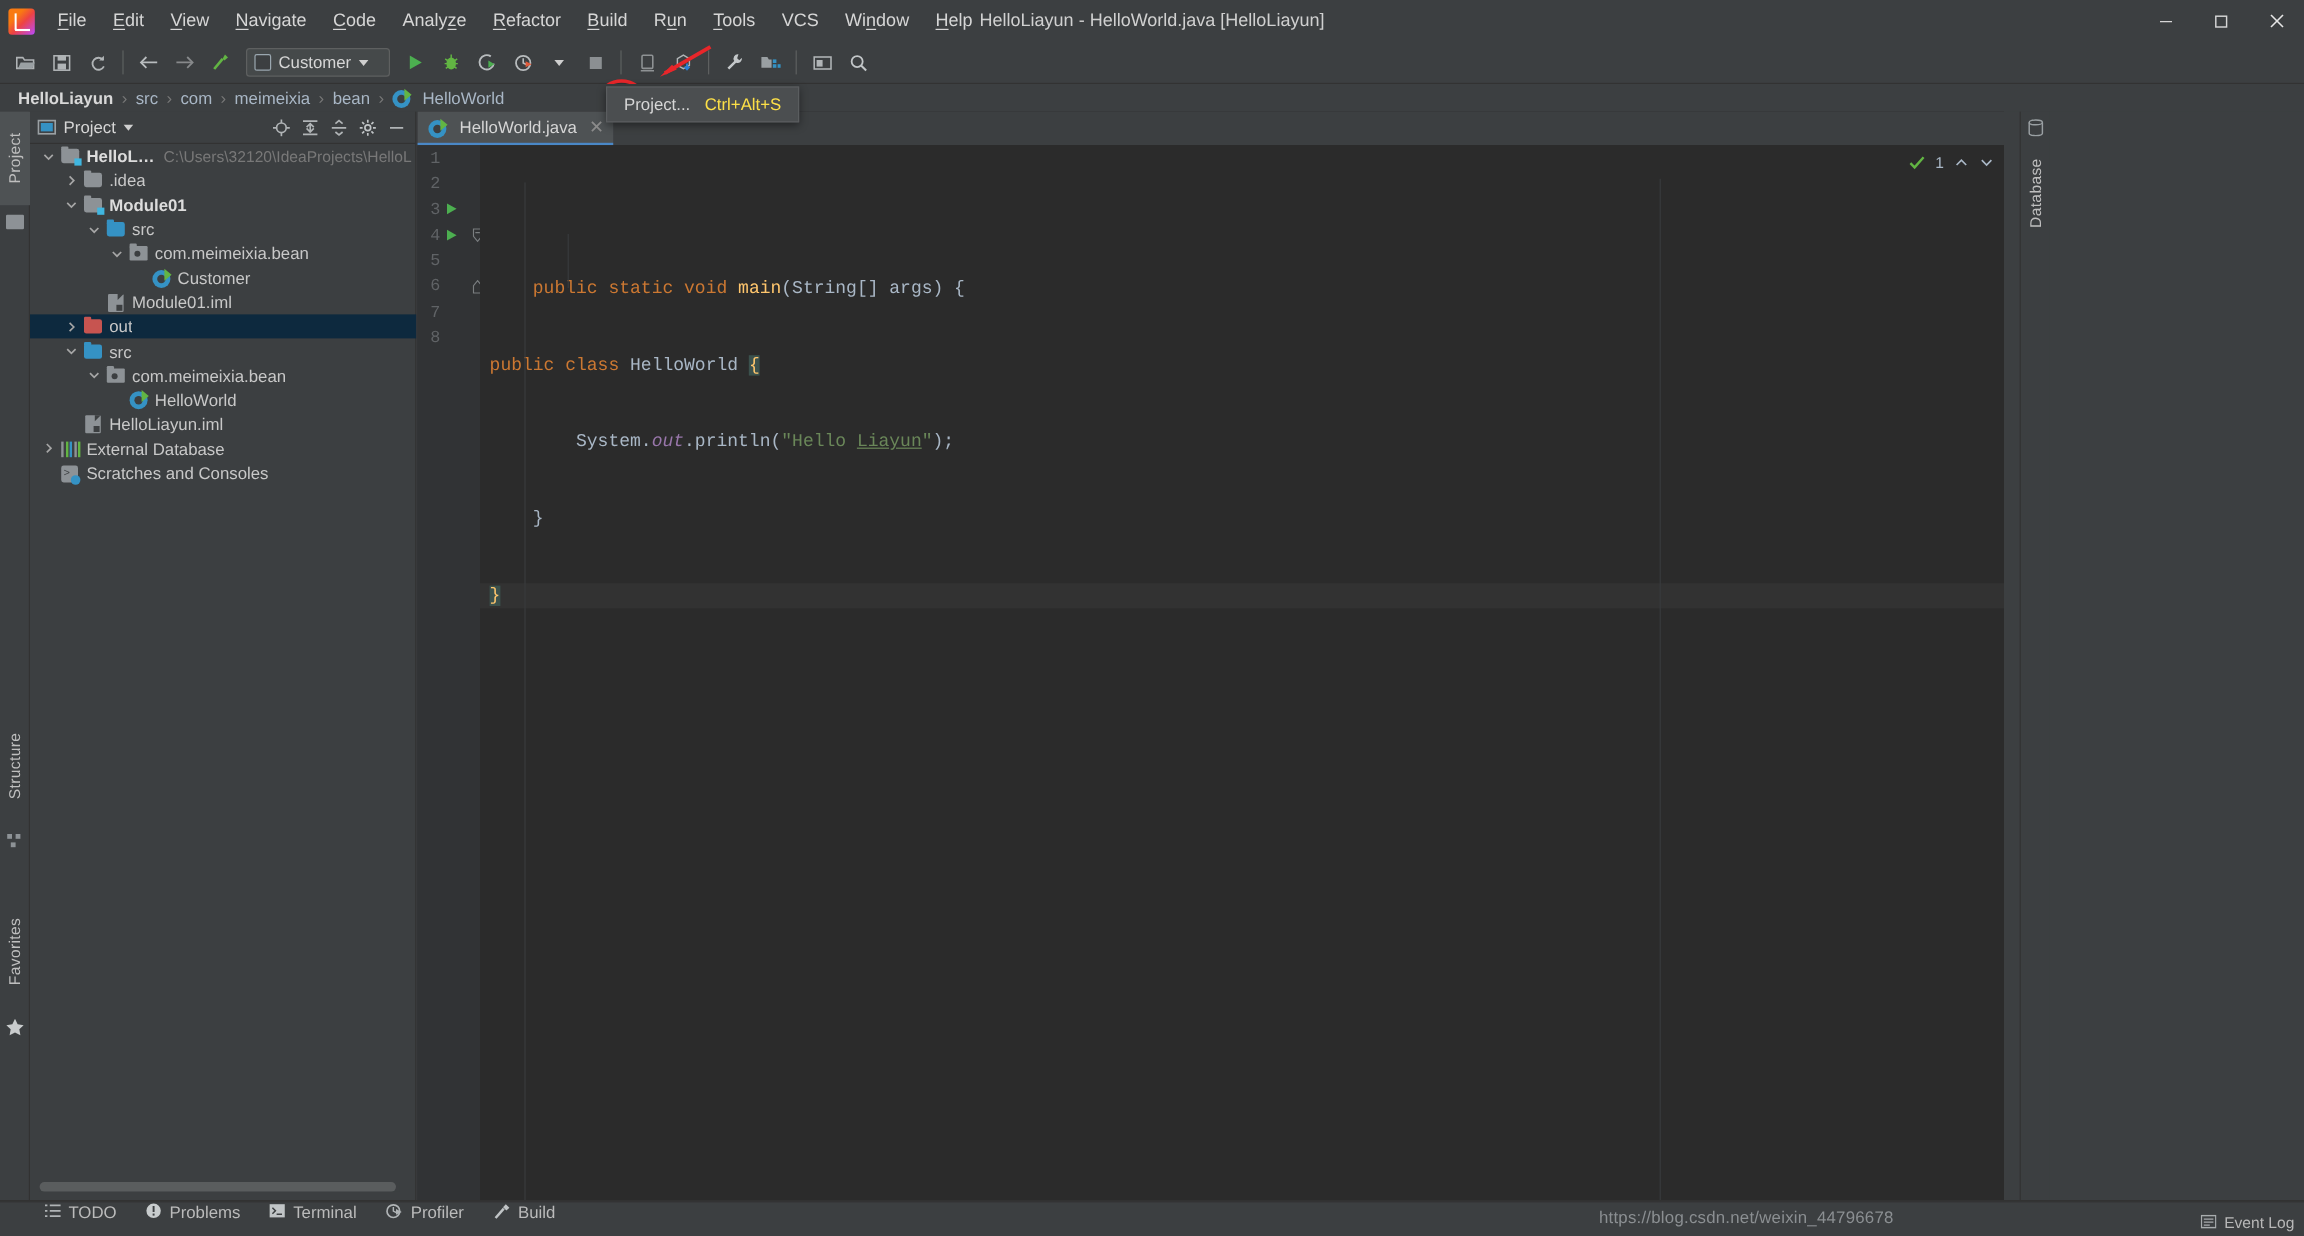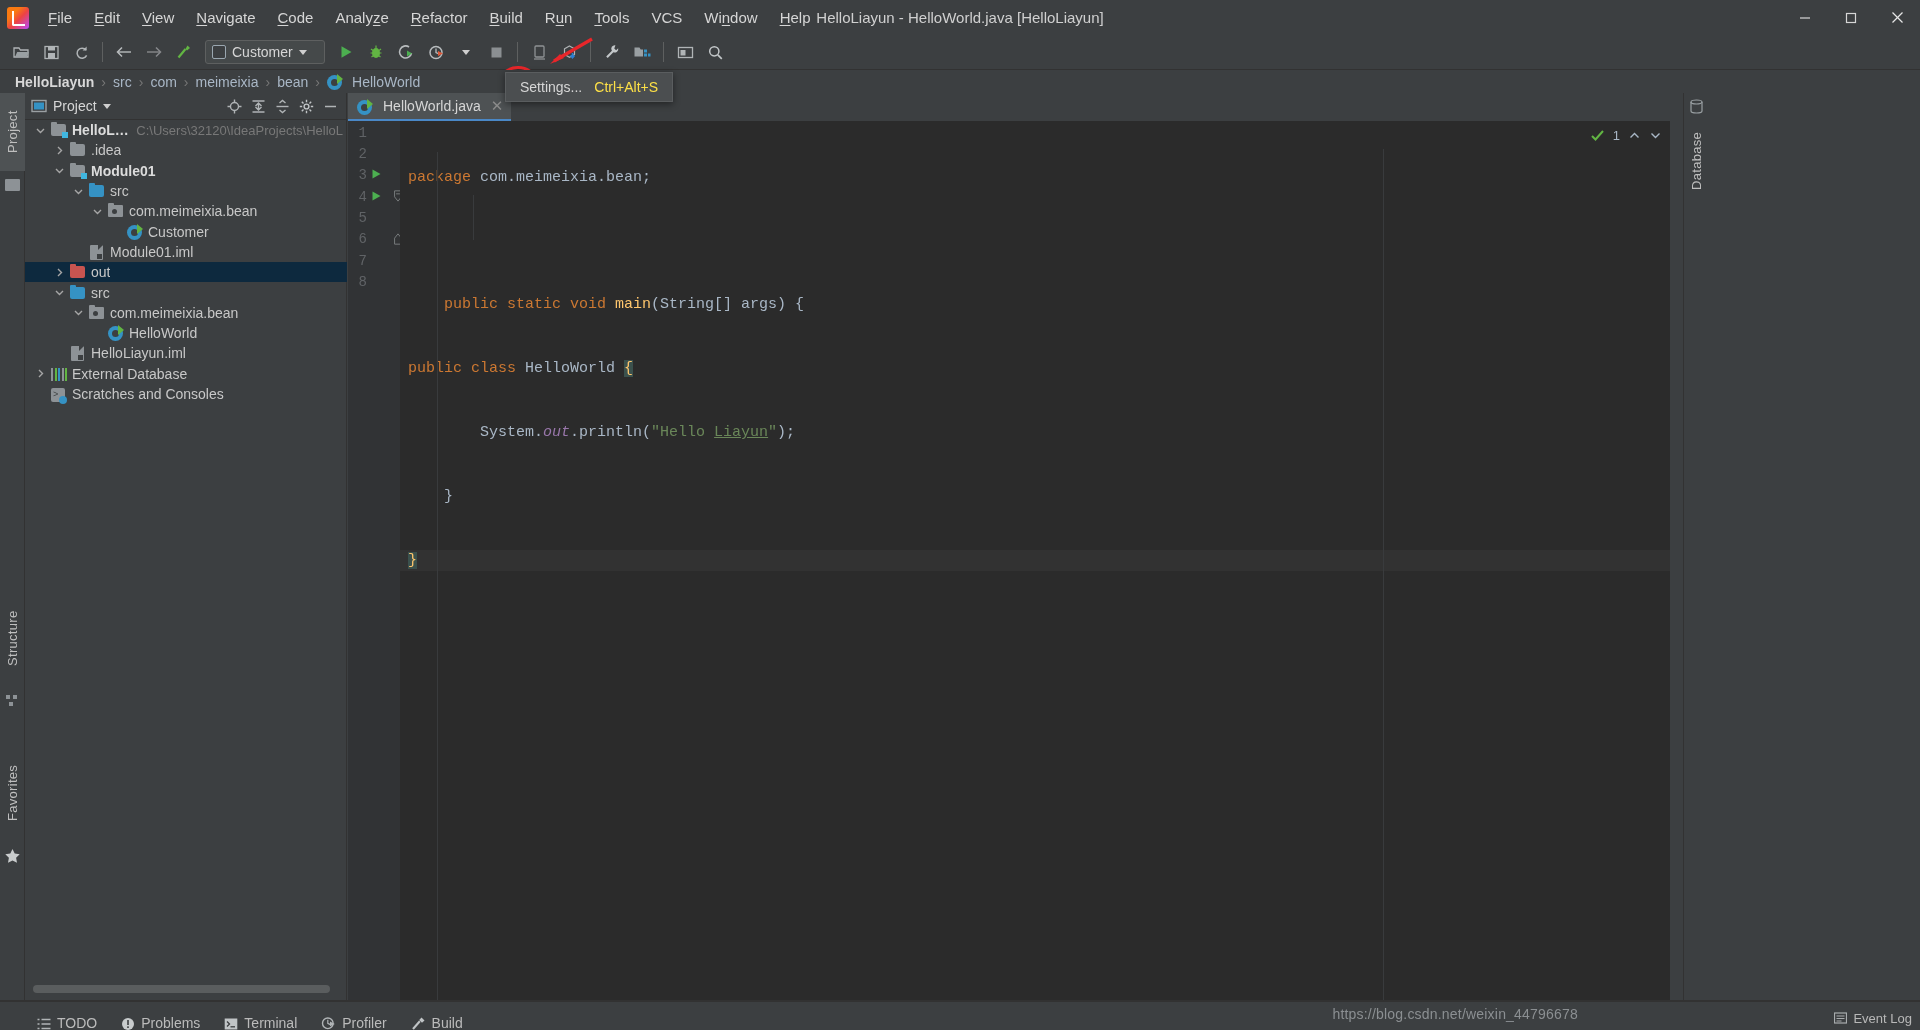--- a/index.html
+++ b/index.html
@@ -192,21 +192,21 @@
     font-size:14px; color:#d6d6d6; box-shadow:0 2px 7px rgba(0,0,0,.45); z-index:50;
   }
   .tooltip .sc{ color:#fde047; }
 
   
   .statusbar{
     position:absolute; left:0; bottom:0; width:1920px; height:29px; background:#3c3f41;
     display:flex; align-items:center; border-top:1px solid #323232;
   }
   .sb-item{
-    display:flex; align-items:flex-end; gap:6px; padding:0 12px; height:29px;
+    display:flex; align-items:flex-start; gap:6px; padding:0 12px; height:29px;
     font-size:14px; color:#bbbbbb;
   }
   .watermark{
     position:absolute; right:130px; bottom:8px; font-size:14px; color:#8b8f92;
     letter-spacing:.2px;
   }
   .eventlog{
     position:absolute; right:8px; bottom:4px; display:flex; align-items:center; gap:6px;
     font-size:13px; color:#b8b8b8;
   }
@@ -638,21 +638,20 @@
       <svg class="foldmark" style="top:69px;" viewBox="0 0 12 14">
           <path d="M2 1h8v7l-4 5-4-5z" fill="none" stroke="#7a7e80" stroke-width="1.1"></path>
           <path d="M3.8 4.5h4.4" stroke="#7a7e80" stroke-width="1.1"></path>
         </svg>
       <svg class="foldmark" style="top:112px;" viewBox="0 0 12 14">
           <path d="M6 13l4-5V1H2v7z" fill="none" stroke="#7a7e80" stroke-width="1.1" transform="scale(1,-1) translate(0,-14)"></path>
         </svg>
     </div>
 
     <div class="code">
-      <div class="ln"><span class="kw">package</span> com.meimeixia.bean;</div>
       <div class="ln"></div>
       <div class="ln">    <span class="kw">public static void</span> <span class="mth">main</span>(String[] args) {</div>
       <div class="ln"><span class="kw">public class</span> <span class="cls-n">HelloWorld</span> <span class="brace-hl">{</span></div>
       <div class="ln">        System.<span class="fld">out</span>.println(<span class="str">"Hello </span><span class="str underline-str">Liayun</span><span class="str">"</span>);</div>
       <div class="ln">    }</div>
       <div class="ln cur"><span class="brace-hl">}</span></div>
       <div class="ln"></div>
 
       <div class="vline" style="left:37px;"></div>
       <div class="vline" style="left:73px; top:74px; height:45px;"></div>
@@ -675,21 +674,21 @@
 
   <div class="rightstrip">
     <svg style="position:absolute;left:5px;top:6px;" width="15" height="15" viewBox="0 0 15 15">
         <ellipse cx="7.5" cy="3" rx="5.5" ry="2" fill="none" stroke="#9aa0a3" stroke-width="1.2"></ellipse>
         <path d="M2 3v9c0 1.1 2.5 2 5.5 2s5.5-.9 5.5-2V3" fill="none" stroke="#9aa0a3" stroke-width="1.2"></path>
       </svg>
     <div class="vtab" style="top:28px;height:80px;line-height:25px;">Database</div>
   </div>
 
   <div class="tooltip">
-    <span>Settings...</span>
+    <span>Project...</span>
     <span class="sc">Ctrl+Alt+S</span>
   </div>
 
   <div class="bottom-sep"></div>
   <div class="statusbar">
     <div style="width:25px"></div>
     <div class="sb-item">
       <svg width="14" height="14" viewBox="0 0 14 14">
           <path d="M0.5 2.5h2M0.5 7h2M0.5 11.5h2M4.5 2.5h9M4.5 7h9M4.5 11.5h9" stroke="#b0b4b6" stroke-width="1.4"></path>
         </svg>

